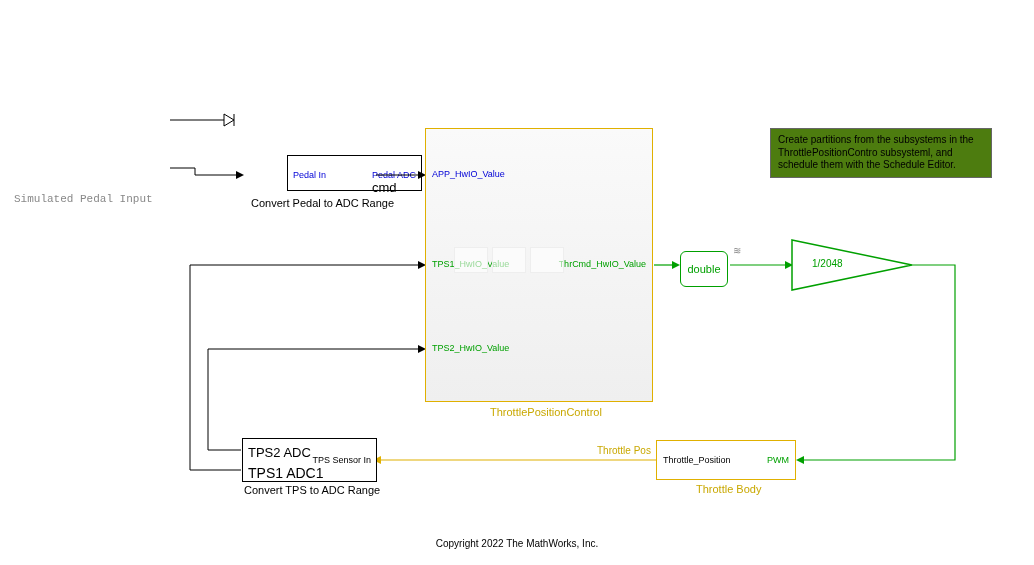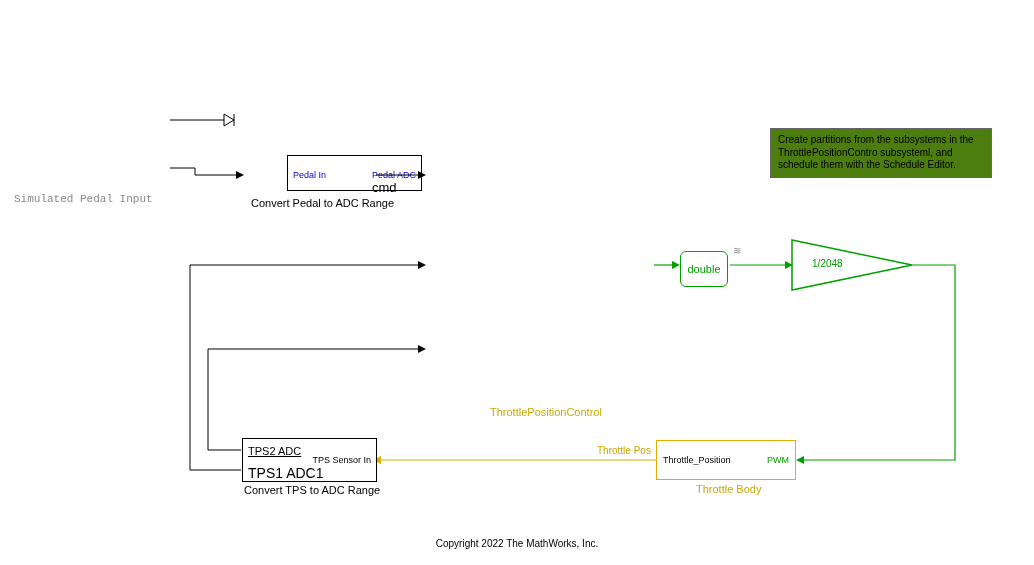--- a/index.html
+++ b/index.html
@@ -173,39 +173,49 @@
 
     <polyline points="241,450 208,450 208,349 421,349" fill="none" stroke="#000" stroke-width="1"></polyline>
     <polygon class="arrow-end" points="418,345 426,349 418,353" fill="#000"></polygon>
 
     <polyline points="241,470 190,470 190,265 421,265" fill="none" stroke="#000" stroke-width="1"></polyline>
     <polygon class="arrow-end" points="418,261 426,265 418,269" fill="#000"></polygon>
 
     <polygon points="792,240 912,265 792,290" fill="#fff" stroke="#00a000" stroke-width="1.5"></polygon>
   </svg>
 
+  <div class="throttle-block" style="left:425px; top:128px; width:228px; height:274px;">
+    <span class="port blue-port" style="position:absolute; left:6px; top:40px;">APP_HwIO_Value</span>
+    <span class="port green-port" style="position:absolute; left:6px; top:130px;">TPS1_HwIO_Value</span>
+    <span class="port green-port" style="position:absolute; left:6px; top:214px;">TPS2_HwIO_Value</span>
+    <span class="port green-port" style="position:absolute; right:6px; top:130px;">ThrCmd_HwIO_Value</span>
+
+    <div class="inner-ghost" style="left:28px; top:118px; width:34px; height:26px;"></div>
+    <div class="inner-ghost" style="left:66px; top:118px; width:34px; height:26px;"></div>
+    <div class="inner-ghost" style="left:104px; top:118px; width:34px; height:26px;"></div>
+  </div>
   <div class="block-label" style="left:490px; top:406px; color:#c9a800;">ThrottlePositionControl</div>
 
   <div class="double-block" style="left:680px; top:251px; width:48px; height:36px;">
     <span>double</span>
   </div>
   <span class="wifi-icon" style="left:733px; top:245px;">≋</span>
 
   <span class="gain-text" style="left:812px; top:258px;">1/2048</span>
 
   <div class="throttle-body" style="left:656px; top:440px; width:140px; height:40px;">
     <span class="port green-port" style="position:absolute; right:6px; top:14px;">PWM</span>
     <span class="port black-port" style="position:absolute; left:6px; top:14px; font-size:9px;">Throttle_Position</span>
   </div>
   <div class="block-label" style="left:696px; top:483px; color:#c9a800;">Throttle Body</div>
   <span class="port orange-port" style="position:absolute; left:597px; top:445px; font-size:10px;">Throttle Pos</span>
 
   <div class="block" style="left:242px; top:438px; width:135px; height:44px;">
     <span class="port black-port" style="position:absolute; right:5px; top:16px; font-size:9px;">TPS Sensor In</span>
-    <span class="port black-port" style="position:absolute; left:5px; top:6px; font-size:11px;text-decoration:underline;">TPS2 ADC</span>
+    <span class="port black-port" style="position:absolute; left:5px; top:6px; font-size:13px;">TPS2 ADC</span>
     <span class="port black-port" style="position:absolute; left:5px; top:26px; font-size:14px;">TPS1 ADC1</span>
   </div>
   <div class="block-label" style="left:244px; top:484px; font-size:11px;">Convert TPS to ADC Range</div>
 
   <div class="note-box" style="left:770px; top:128px; width:222px;">
     <span>Create partitions from the subsystems in the ThrottlePositionContro subsysteml, and schedule them with the Schedule Editor.</span>
   </div>
 
   <div class="footer">Copyright 2022 The MathWorks, Inc.</div>
 

